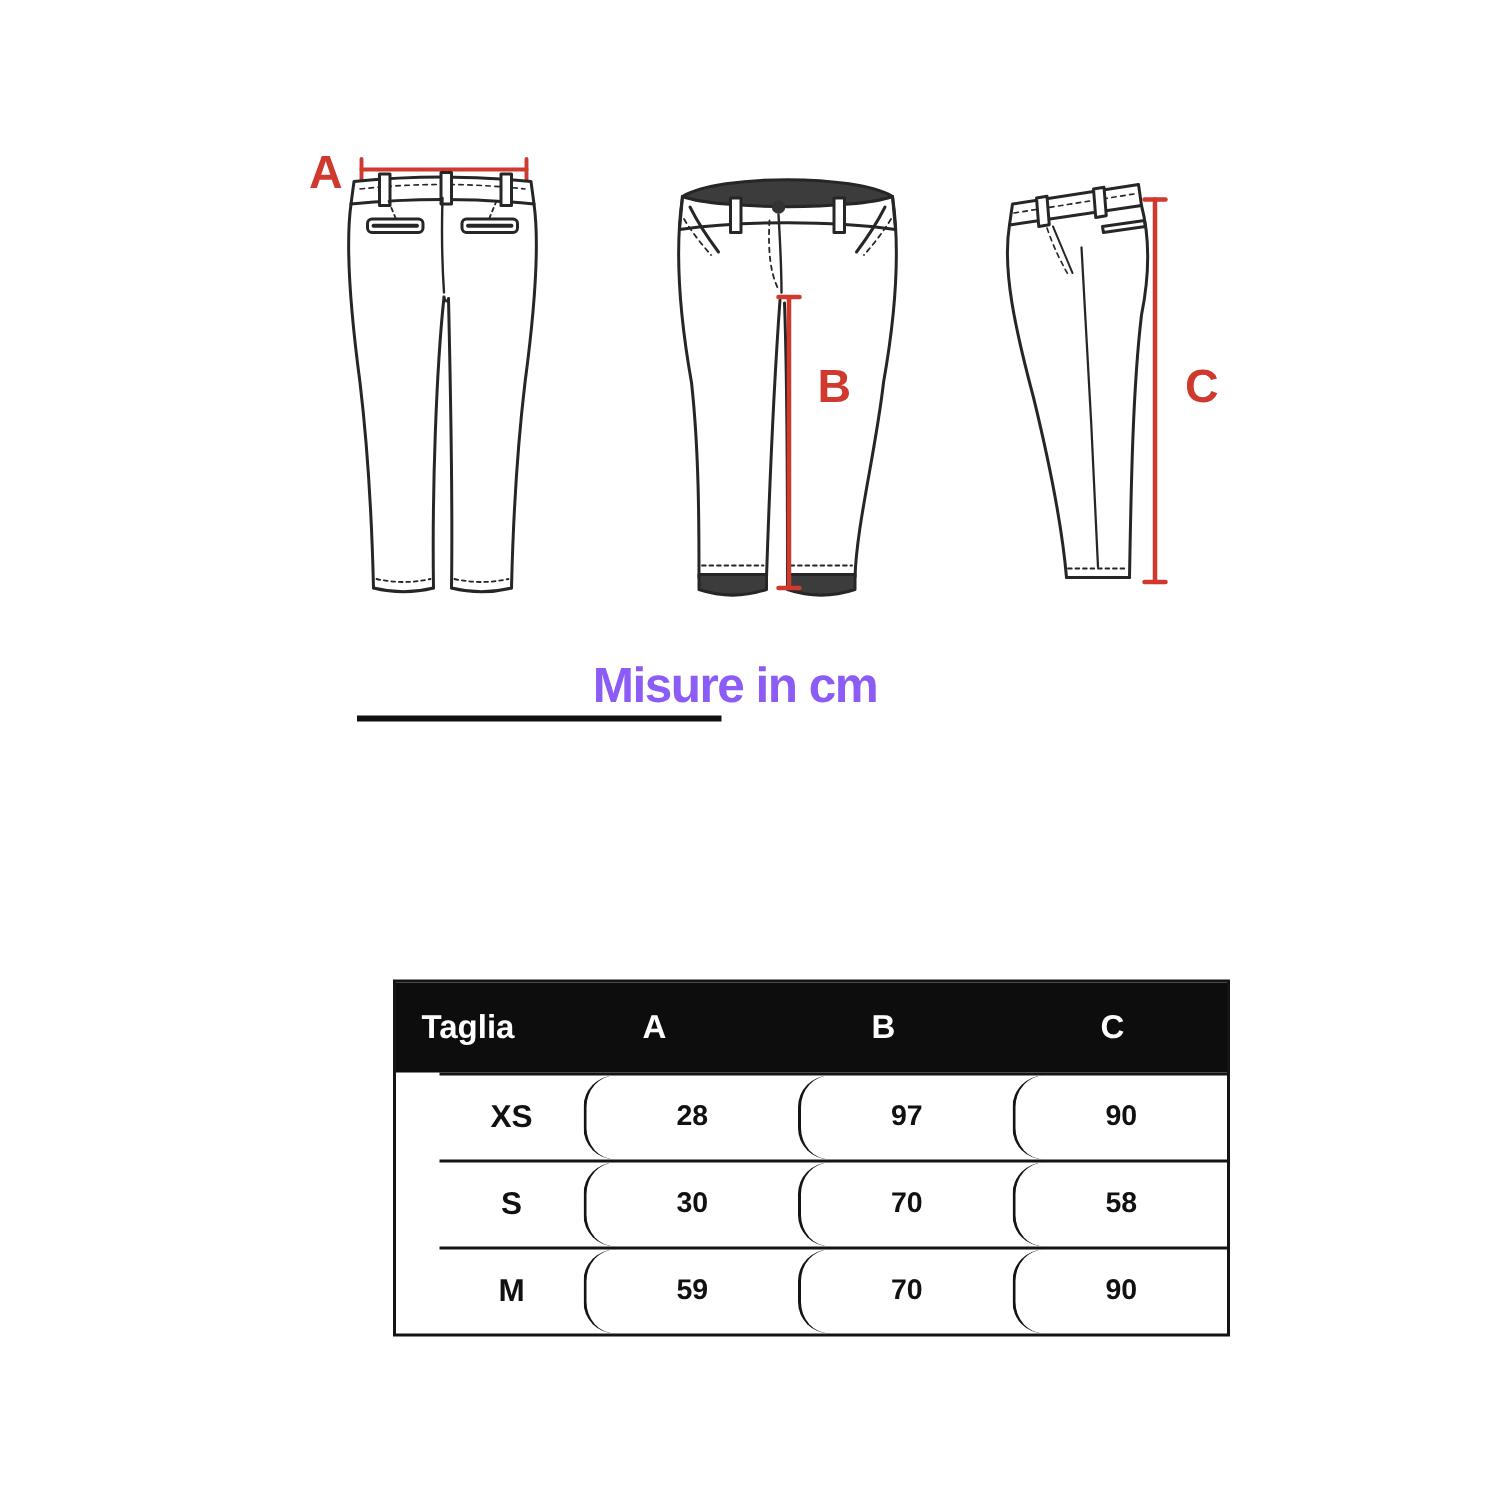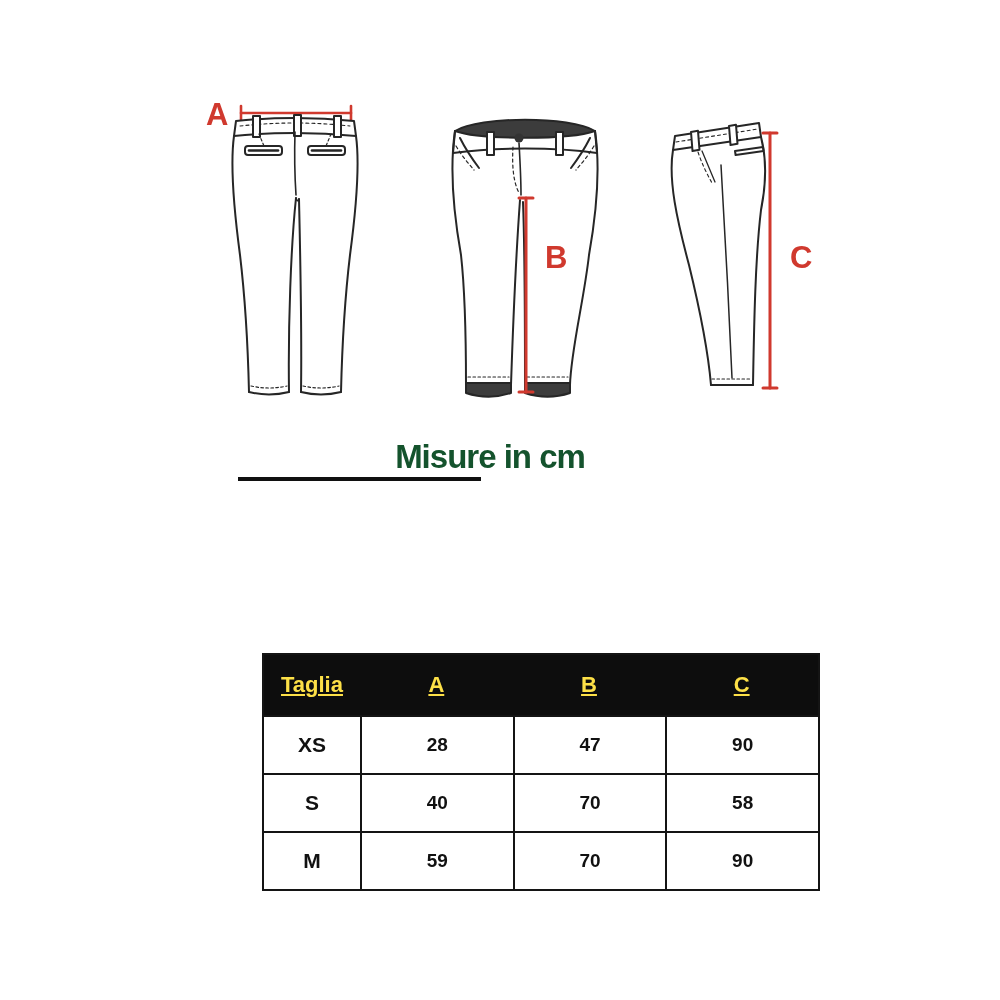--- a/index.html
+++ b/index.html
@@ -9,43 +9,43 @@
   }
   .abs{position:absolute;}
   svg{display:block;}
   .measure-label{
     position:absolute;font-weight:800;font-size:31px;line-height:1;
     color:#d0392e;letter-spacing:0;
   }
   
   .title{
     position:absolute;left:340px;top:438px;width:300px;text-align:center;
-    font-size:33px;font-weight:800;letter-spacing:-1px;color:#14532d;
+    font-size:33px;font-weight:800;letter-spacing:-1px;color:#8b5cf6;
   }
   .title-underline{
     position:absolute;left:238px;top:477px;width:243px;height:4px;background:#101010;
   }
   
   .size-table{
     position:absolute;left:262px;top:653px;width:558px;
     border:2px solid #141414;box-sizing:border-box;background:#fff;
   }
   .t-row{display:grid;grid-template-columns:96px 1fr 1fr 1fr;}
   .t-head{
-    background:#0d0d0d;color:#fde047;height:60px;text-decoration:underline;
+    background:#0d0d0d;color:#ffffff;height:60px;
   }
   .t-head .t-cell{font-size:22px;font-weight:700;border:none;}
-  .t-body-row{height:56px;border-top:2px solid #141414;}
+  .t-body-row{height:56px;border-top:2px solid #141414;margin-left:29px;}
   .t-cell{
     display:flex;align-items:center;justify-content:center;
     box-sizing:border-box;
   }
   .t-body-row .t-cell + .t-cell{border-left:2px solid #141414;}
   .cell-size{font-size:21px;font-weight:700;}
-  .cell-val{font-size:19px;font-weight:700;}
+  .cell-val{font-size:19px;font-weight:700;border-radius:21px;}
 </style>
 </head>
 <body>
 
 <div id="canvas">
 
   <svg class="abs" style="left:195px;top:85px;" width="190" height="325" viewBox="0 0 190 325">
     <g stroke="#262626" fill="none" stroke-width="2" stroke-linecap="round" stroke-linejoin="round">
 
       <g stroke="#d0392e" stroke-width="2.6">
@@ -170,27 +170,27 @@
     <div class="t-row t-head">
       <div class="t-cell">Taglia</div>
       <div class="t-cell">A</div>
       <div class="t-cell">B</div>
       <div class="t-cell">C</div>
     </div>
 
     <div class="t-row t-body-row">
       <div class="t-cell cell-size">XS</div>
       <div class="t-cell cell-val">28</div>
-      <div class="t-cell cell-val">47</div>
+      <div class="t-cell cell-val">97</div>
       <div class="t-cell cell-val">90</div>
     </div>
 
     <div class="t-row t-body-row">
       <div class="t-cell cell-size">S</div>
-      <div class="t-cell cell-val">40</div>
+      <div class="t-cell cell-val">30</div>
       <div class="t-cell cell-val">70</div>
       <div class="t-cell cell-val">58</div>
     </div>
 
     <div class="t-row t-body-row">
       <div class="t-cell cell-size">M</div>
       <div class="t-cell cell-val">59</div>
       <div class="t-cell cell-val">70</div>
       <div class="t-cell cell-val">90</div>
     </div>

